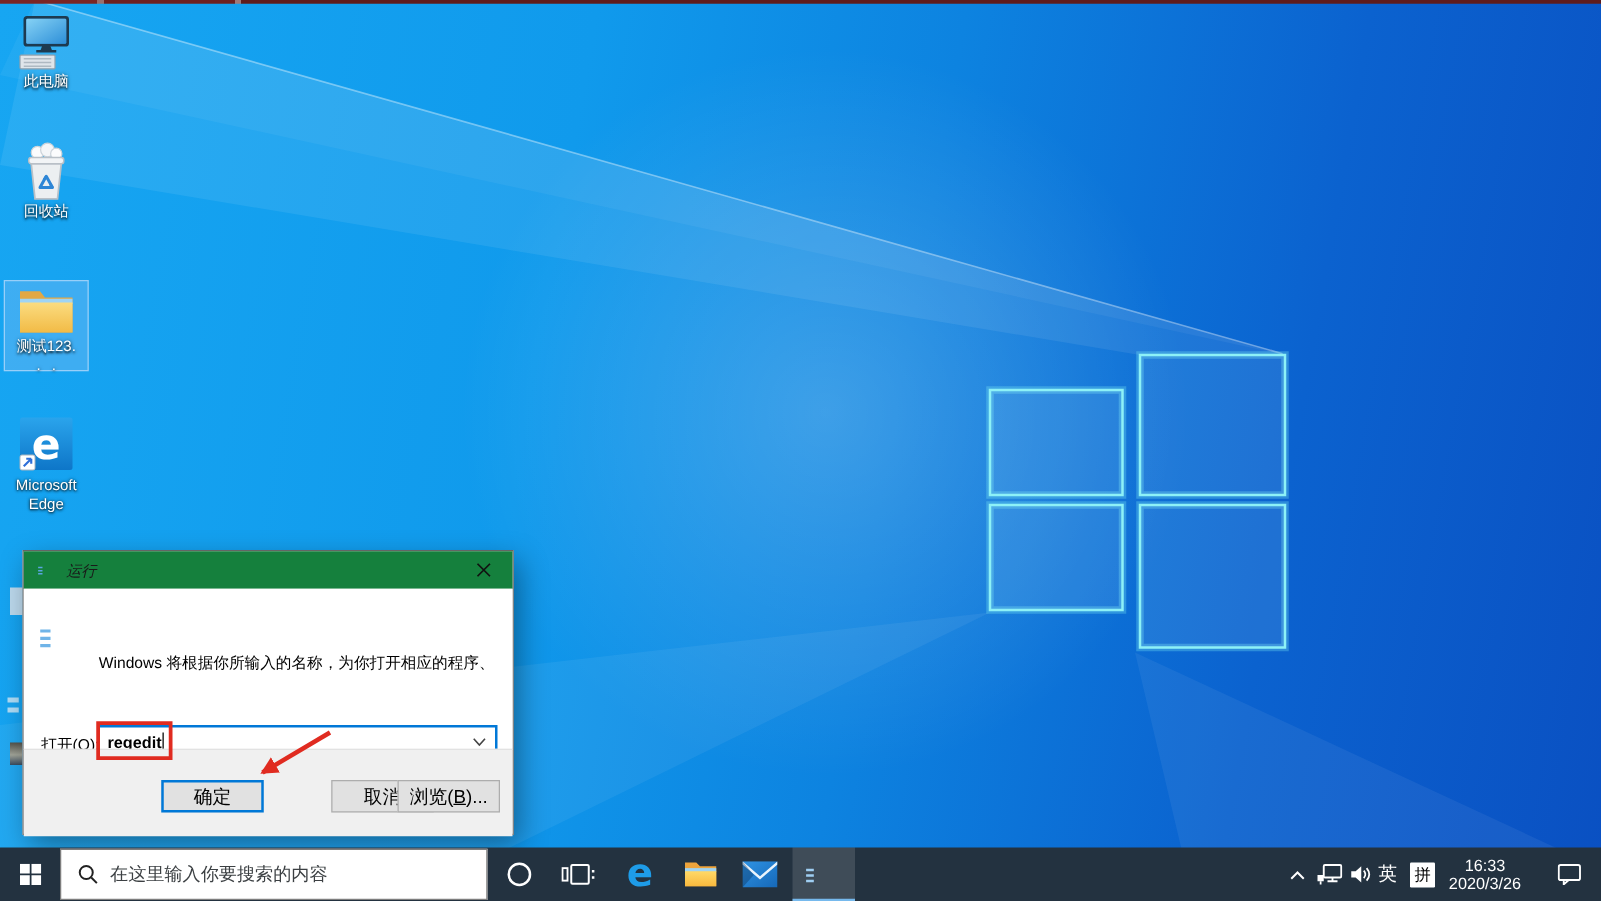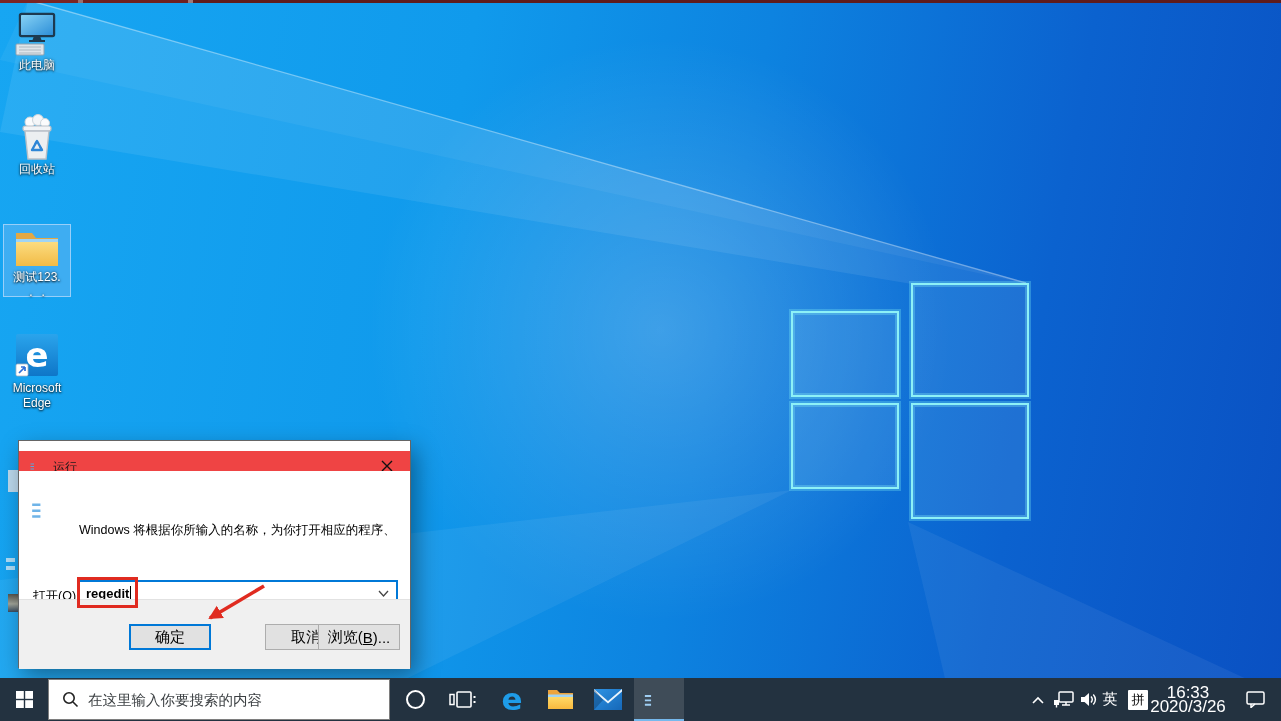--- a/index.html
+++ b/index.html
@@ -24,21 +24,21 @@
   .dicon .art { display:block; margin:0 auto; }
   .sel-box { position:absolute; left:3px; top:224px; width:68px; height:73px;
     background:rgba(130,190,245,.38); border:1px solid rgba(175,215,250,.8); z-index:1; }
   .dots-line { letter-spacing:9px; font-size:11px; padding-left:9px; }
 
   .frag { position:absolute; z-index:1; }
 
   
   .run-dialog { position:absolute; left:18px; top:440px; width:393px; height:228px;
     background:#fff; border:1px solid #656565; box-shadow:5px 9px 22px rgba(0,0,0,.38); z-index:10; }
-  .titlebar { position:absolute; left:0; top:10px; width:100%; height:30px; background:#ef4444; }
+  .titlebar { position:absolute; left:0; top:0; width:100%; height:30px; background:#15803d;font-style:italic; }
   .titlebar .t-icon { position:absolute; left:11px; top:8px; }
   .titlebar .t-text { position:absolute; left:34px; top:8px; font-size:12px; color:#1a1a1a; }
   .close-btn { position:absolute; right:1px; top:1px; width:45px; height:28px;
     display:flex; align-items:center; justify-content:center; cursor:pointer; }
   .dlg-body { position:absolute; left:0; top:30px; width:100%; height:128px; background:#fff; }
   .dlg-icon { position:absolute; left:12px; top:22px; }
   .dlg-desc { position:absolute; left:60px; top:22px; width:320px; font-size:12.5px;
     color:#000; line-height:18px;margin-top:28px; }
   .open-label { position:absolute; left:14px; top:117px; font-size:12.5px; color:#000; }
   .u { text-decoration:underline; }
@@ -79,21 +79,21 @@
   .tb-explorer { left:537px; width:46px; }
   .tb-mail { left:586px; width:44px; }
   .tb-run { left:634px; width:50px; background:rgba(255,255,255,.13); }
   .tb-run .underline { position:absolute; left:0; bottom:0; width:100%; height:2px; background:#76b9ed; }
   .tray-item { position:absolute; top:0; height:43px; display:flex; align-items:center;
     justify-content:center; cursor:pointer; color:#fff; }
   .lang { left:1096px; width:28px; font-size:15px; }
   .ime-badge { left:1126px; width:24px; }
   .ime-badge .bx { width:20px; height:20px; background:#fff; color:#000; font-size:13px;
     display:flex; align-items:center; justify-content:center; border-radius:1px; }
-  .clock { left:1152px; width:72px; flex-direction:column; font-size:17px; line-height:14px;
+  .clock { left:1152px; width:72px; flex-direction:column; font-size:13px; line-height:14px;
     text-align:center; }
 </style>
 </head>
 <body>
 
 <div class="screen">
 
   <svg class="wallpaper" width="1281" height="721" viewBox="0 0 1281 721">
     <polygon points="28,0 1028,284 912,284 0,132" fill="#ffffff" opacity="0.08"></polygon>
     <polygon points="28,0 1028,284 0,60" fill="#ffffff" opacity="0.05"></polygon>

